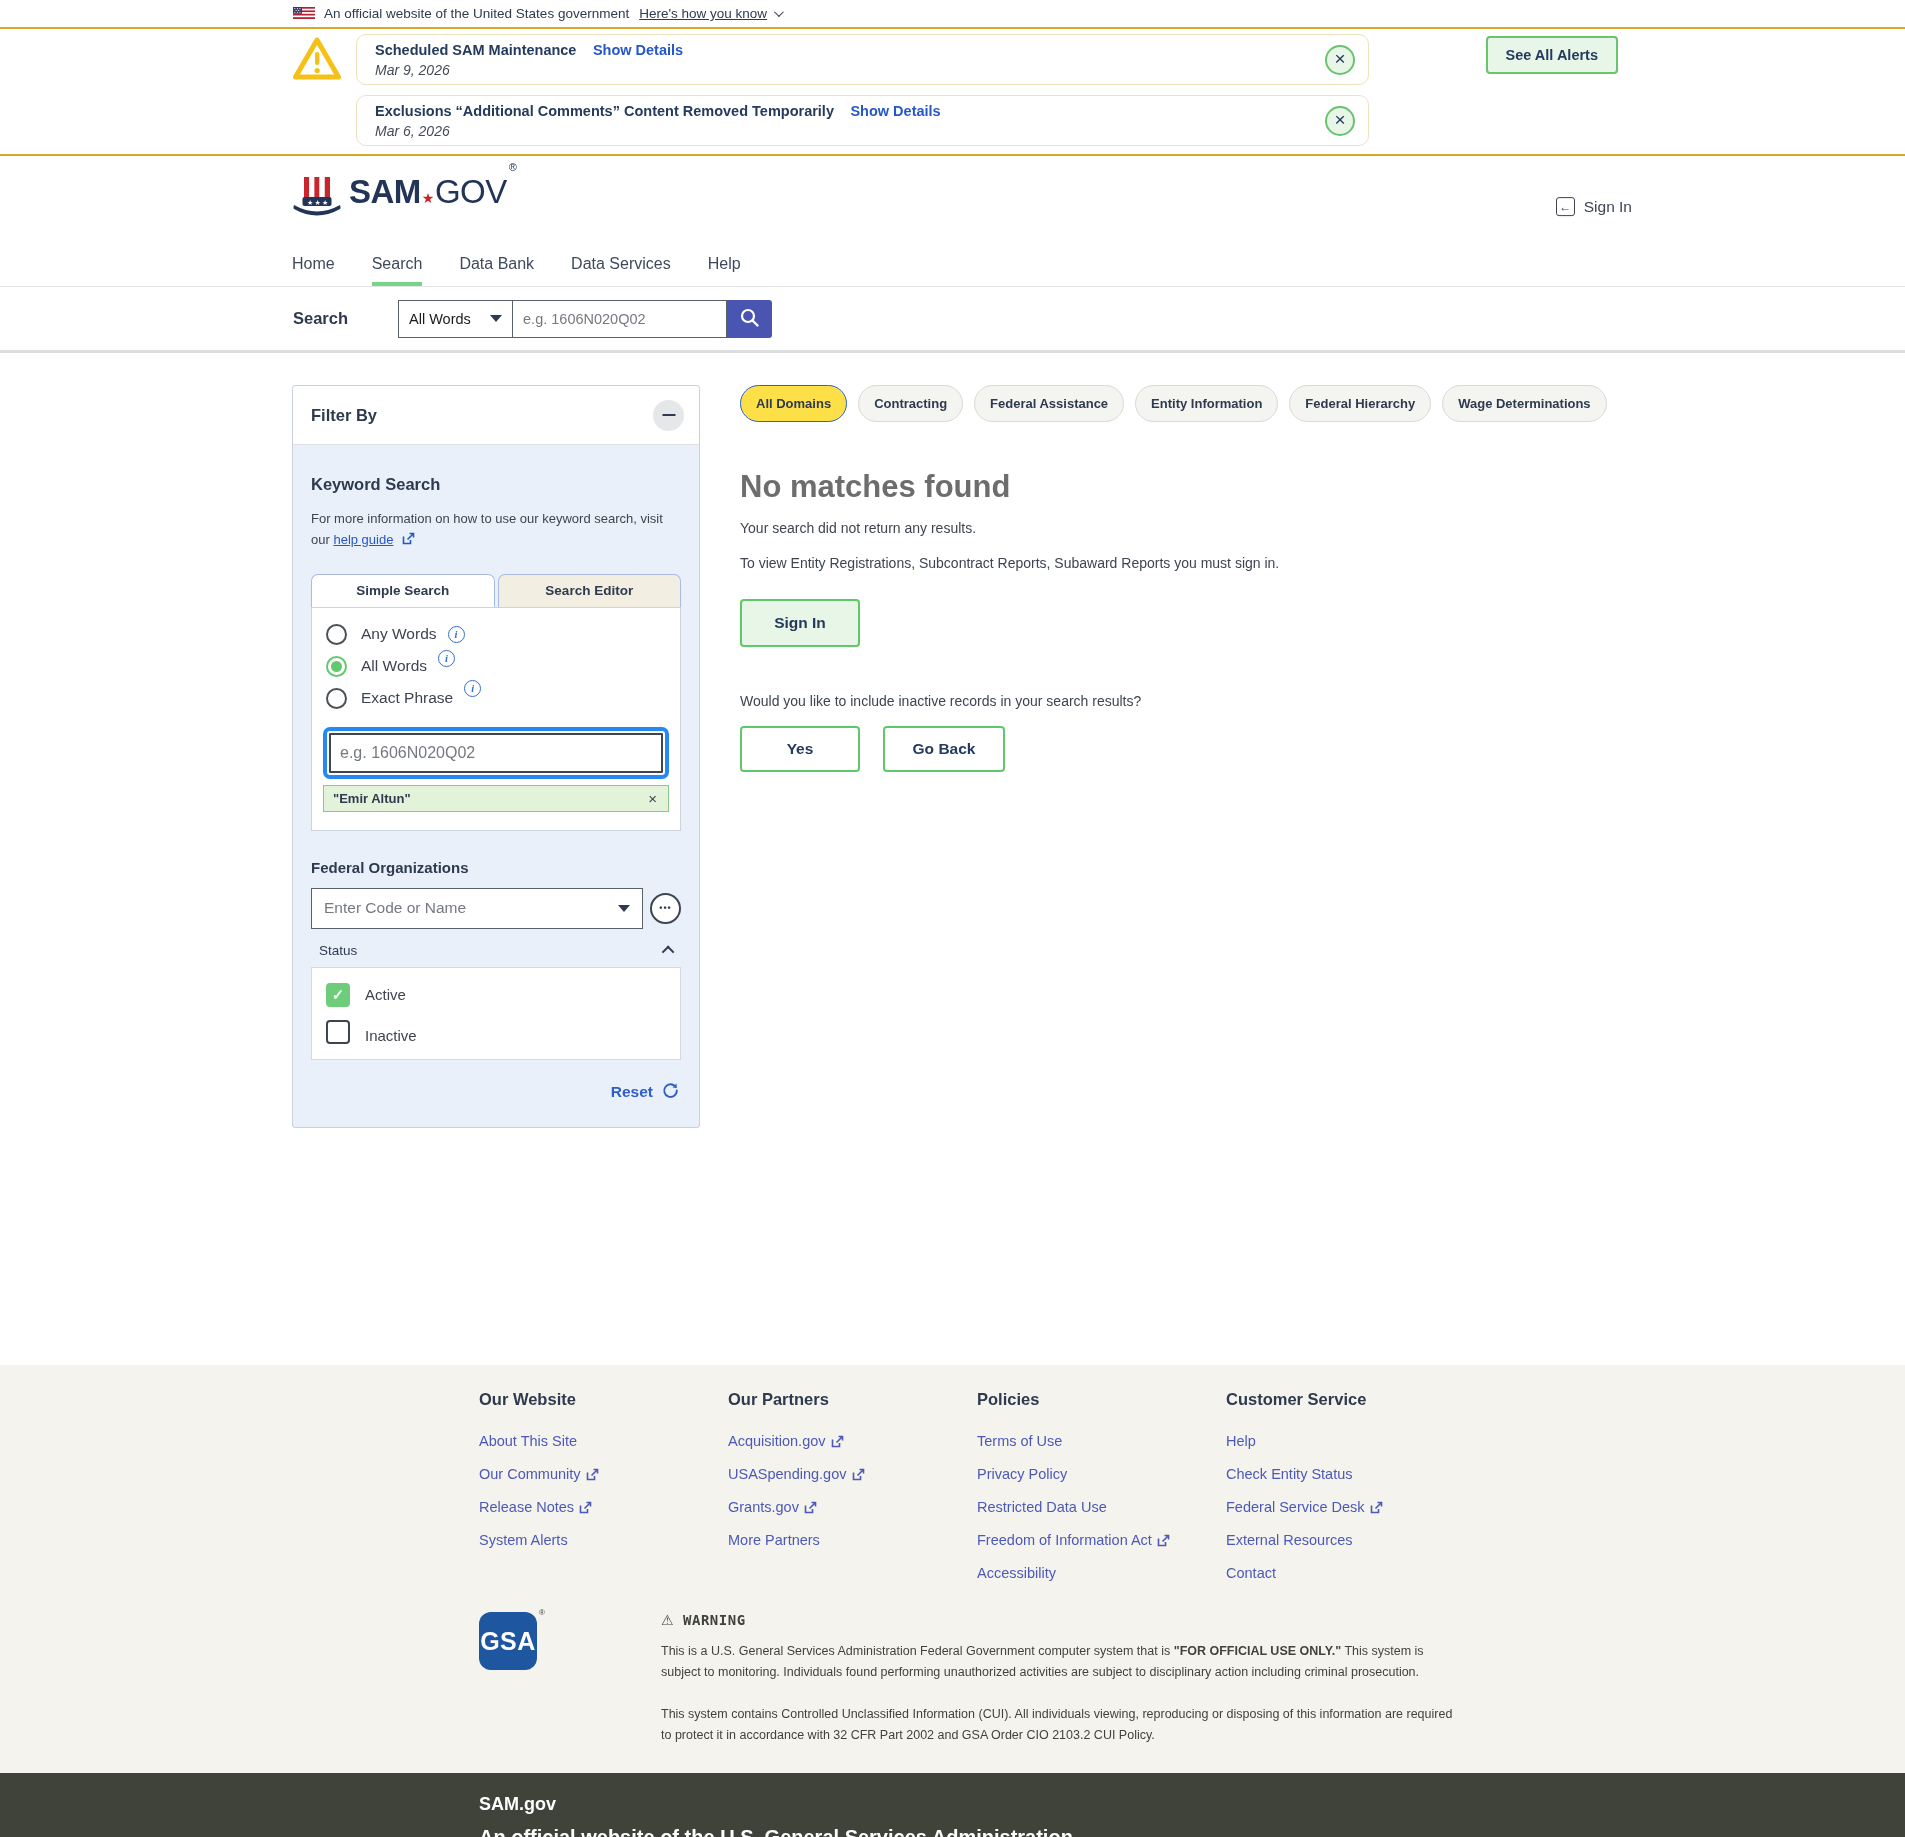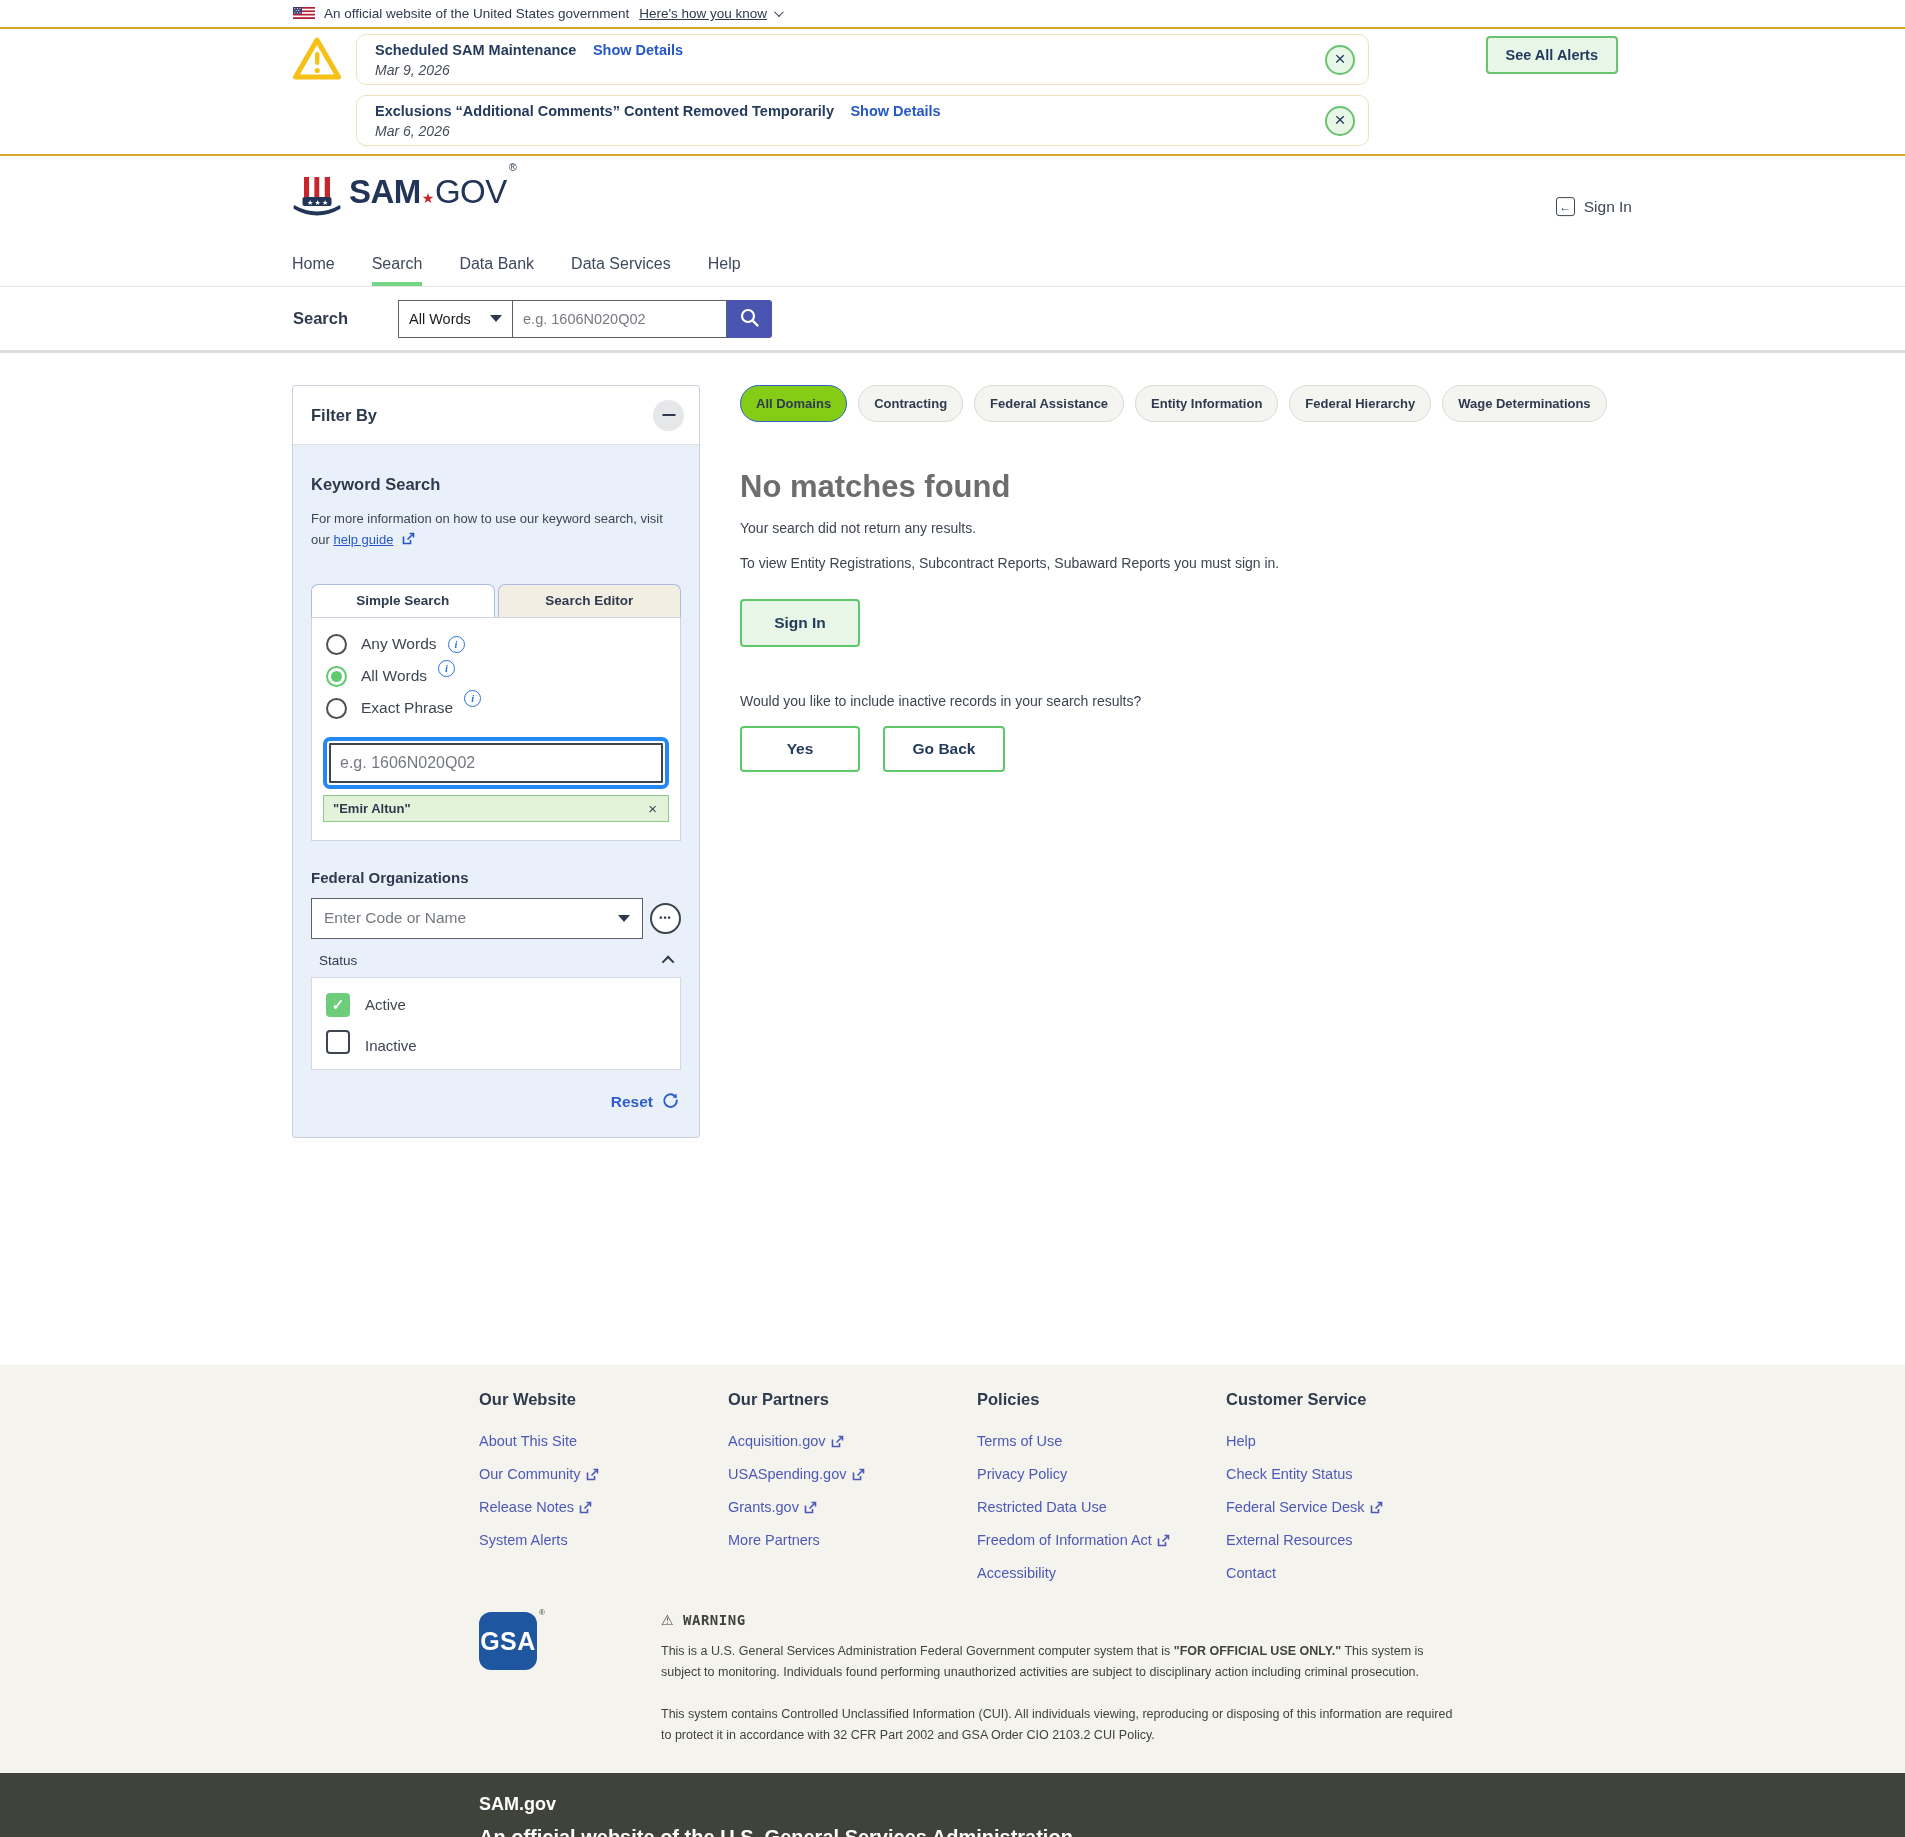--- a/index.html
+++ b/index.html
@@ -60,21 +60,21 @@
   .filter-header { background:#fff; height:59px; display:flex; align-items:center; justify-content:space-between; padding:0 15px 0 18px; border-bottom:1px solid #e0e4e9; border-radius:3px 3px 0 0; }
   .filter-title { font-size:16.5px; font-weight:bold; color:#2e3a4e; }
   .collapse-btn { width:31px; height:31px; border-radius:50%; background:#e6e7e9; border:none; position:relative; cursor:pointer; }
   .collapse-btn::before { content:""; position:absolute; left:50%; top:50%; transform:translate(-50%,-50%); width:13px; height:2px; background:#2e3a4e; }
   .filter-body { padding:30px 18px 24px; }
   .kw-title { font-size:16.5px; font-weight:bold; color:#2e3a4e; margin-bottom:15px; }
   .kw-help { font-size:13px; color:#3d4551; line-height:1.6; }
   .help-link { color:#2557c7; text-decoration:underline; cursor:pointer; }
   .ext-icon { display:inline-block; width:12px; height:12px; position:relative; margin-left:5px; }
   .ext-icon svg { display:block; }
-  .tabs { display:flex; margin-top:33px; }
+  .tabs { display:flex; margin-top:23px; }
   .tab { flex:1; height:33px; display:flex; align-items:center; justify-content:center; font-size:13.5px; font-weight:bold; color:#2e3a4e; border:1px solid #a9bbdf; border-bottom:none; border-radius:7px 7px 0 0; cursor:pointer; }
   .tab.active { background:#fff; }
   .tab.inactive { background:#f3eee2; margin-left:3px; }
   .kw-box { background:#fff; border:1px solid #ccd4e0; padding:16px 10px 18px; }
   .radio-row { display:flex; align-items:center; margin-bottom:11px; padding-left:4px; }
   .radio { width:21px; height:21px; border:2px solid #4b5057; border-radius:50%; flex-shrink:0; display:flex; align-items:center; justify-content:center; cursor:pointer; background:#fff; }
   .radio.selected { border-color:#63c96f; }
   .radio-dot { width:11px; height:11px; border-radius:50%; background:#63c96f; }
   .radio-label { margin-left:14px; font-size:15.5px; color:#3d4551; }
   .info-icon { width:17px; height:17px; border:1.5px solid #2b72d9; border-radius:50%; color:#2b72d9; font-size:10.5px; font-weight:bold; font-style:italic; font-family:"Liberation Serif", serif; display:flex; align-items:center; justify-content:center; margin-left:11px; cursor:pointer; flex-shrink:0; }
@@ -102,21 +102,21 @@
   .checkbox.checked::before { content:"✓"; position:absolute; left:50%; top:50%; transform:translate(-50%,-52%); color:#fff; font-size:15px; font-weight:bold; }
   .checkbox.unchecked { border:2px solid #3d4551; background:#fff; }
   .check-label { margin-left:15px; font-size:15px; color:#3d4551; }
   .reset-row { margin-top:22px; display:flex; justify-content:flex-end; align-items:center; gap:9px; padding-right:2px; }
   .reset-link { font-size:15.5px; font-weight:bold; color:#2f5dc9; cursor:pointer; }
 
   
   .results { position:absolute; left:740px; top:32px; width:810px; }
   .pills { display:flex; gap:11px; }
   .pill { height:37px; border-radius:19px; display:flex; align-items:center; padding:0 15px; font-size:13px; font-weight:bold; color:#2e3a4e; background:#f4f4f1; border:1px solid #d9d9d5; cursor:pointer; white-space:nowrap; font-family:inherit; }
-  .pill.active { background:#84cc16; border-color:#2d62c9; }
+  .pill.active { background:#fde047; border-color:#2d62c9; }
   .no-match { margin-top:47px; font-size:31px; font-weight:bold; color:#6d6d6d; }
   .res-p1 { margin-top:15px; font-size:14px; color:#3d4551; }
   .res-p2 { margin-top:17px; font-size:14px; color:#3d4551; max-width:552px; line-height:1.45; }
   .signin-btn { margin-top:26px; width:120px; height:48px; background:#e7f6e7; border:2px solid #5fc96a; border-radius:4px; font-weight:bold; font-size:15.5px; color:#243b5e; display:flex; align-items:center; justify-content:center; cursor:pointer; font-family:inherit; }
   .question { margin-top:46px; font-size:14px; color:#3d4551; }
   .btn-row { margin-top:17px; display:flex; gap:23px; }
   .btn-outline { width:120px; height:46px; background:#fff; border:2px solid #5fc96a; border-radius:4px; font-weight:bold; font-size:15.5px; color:#243b5e; display:flex; align-items:center; justify-content:center; cursor:pointer; font-family:inherit; }
 
   
   .site-footer { background:#f5f3ed; height:408px; padding-top:25px; }

